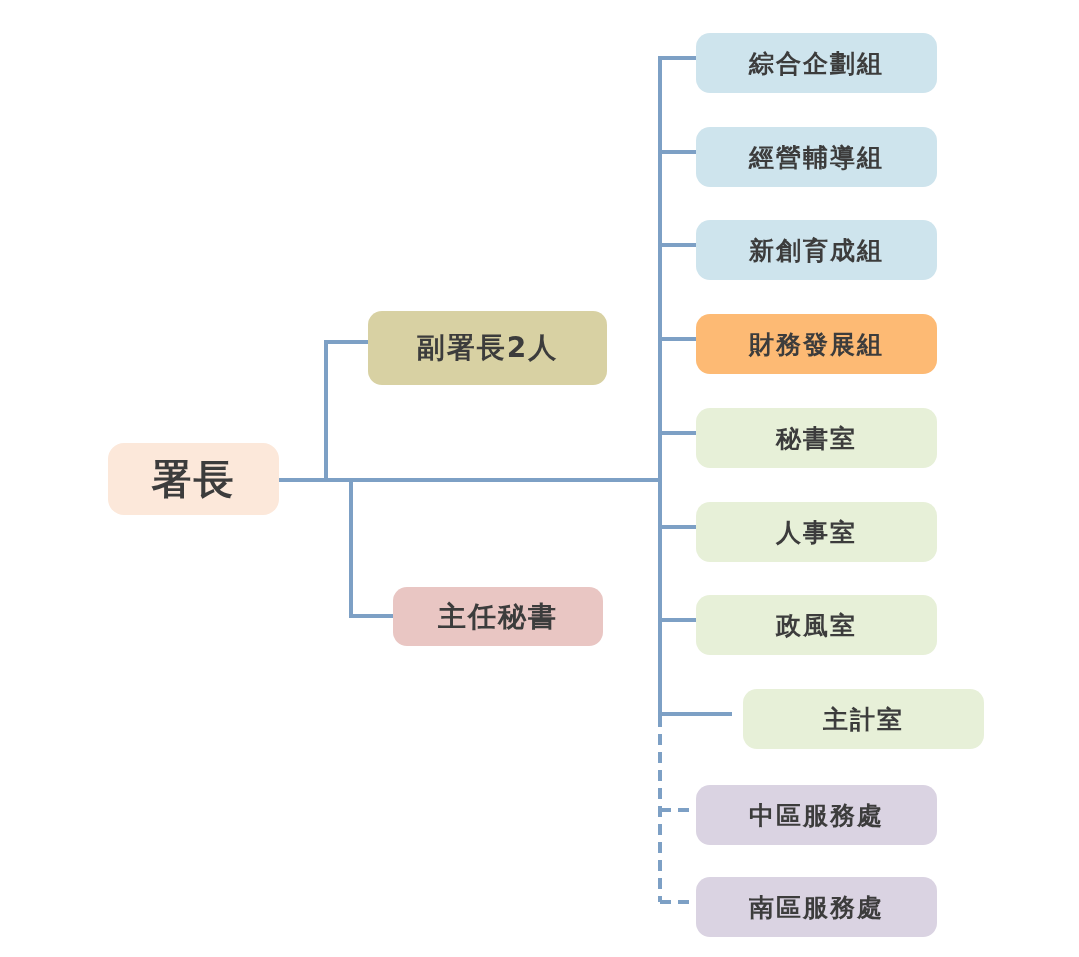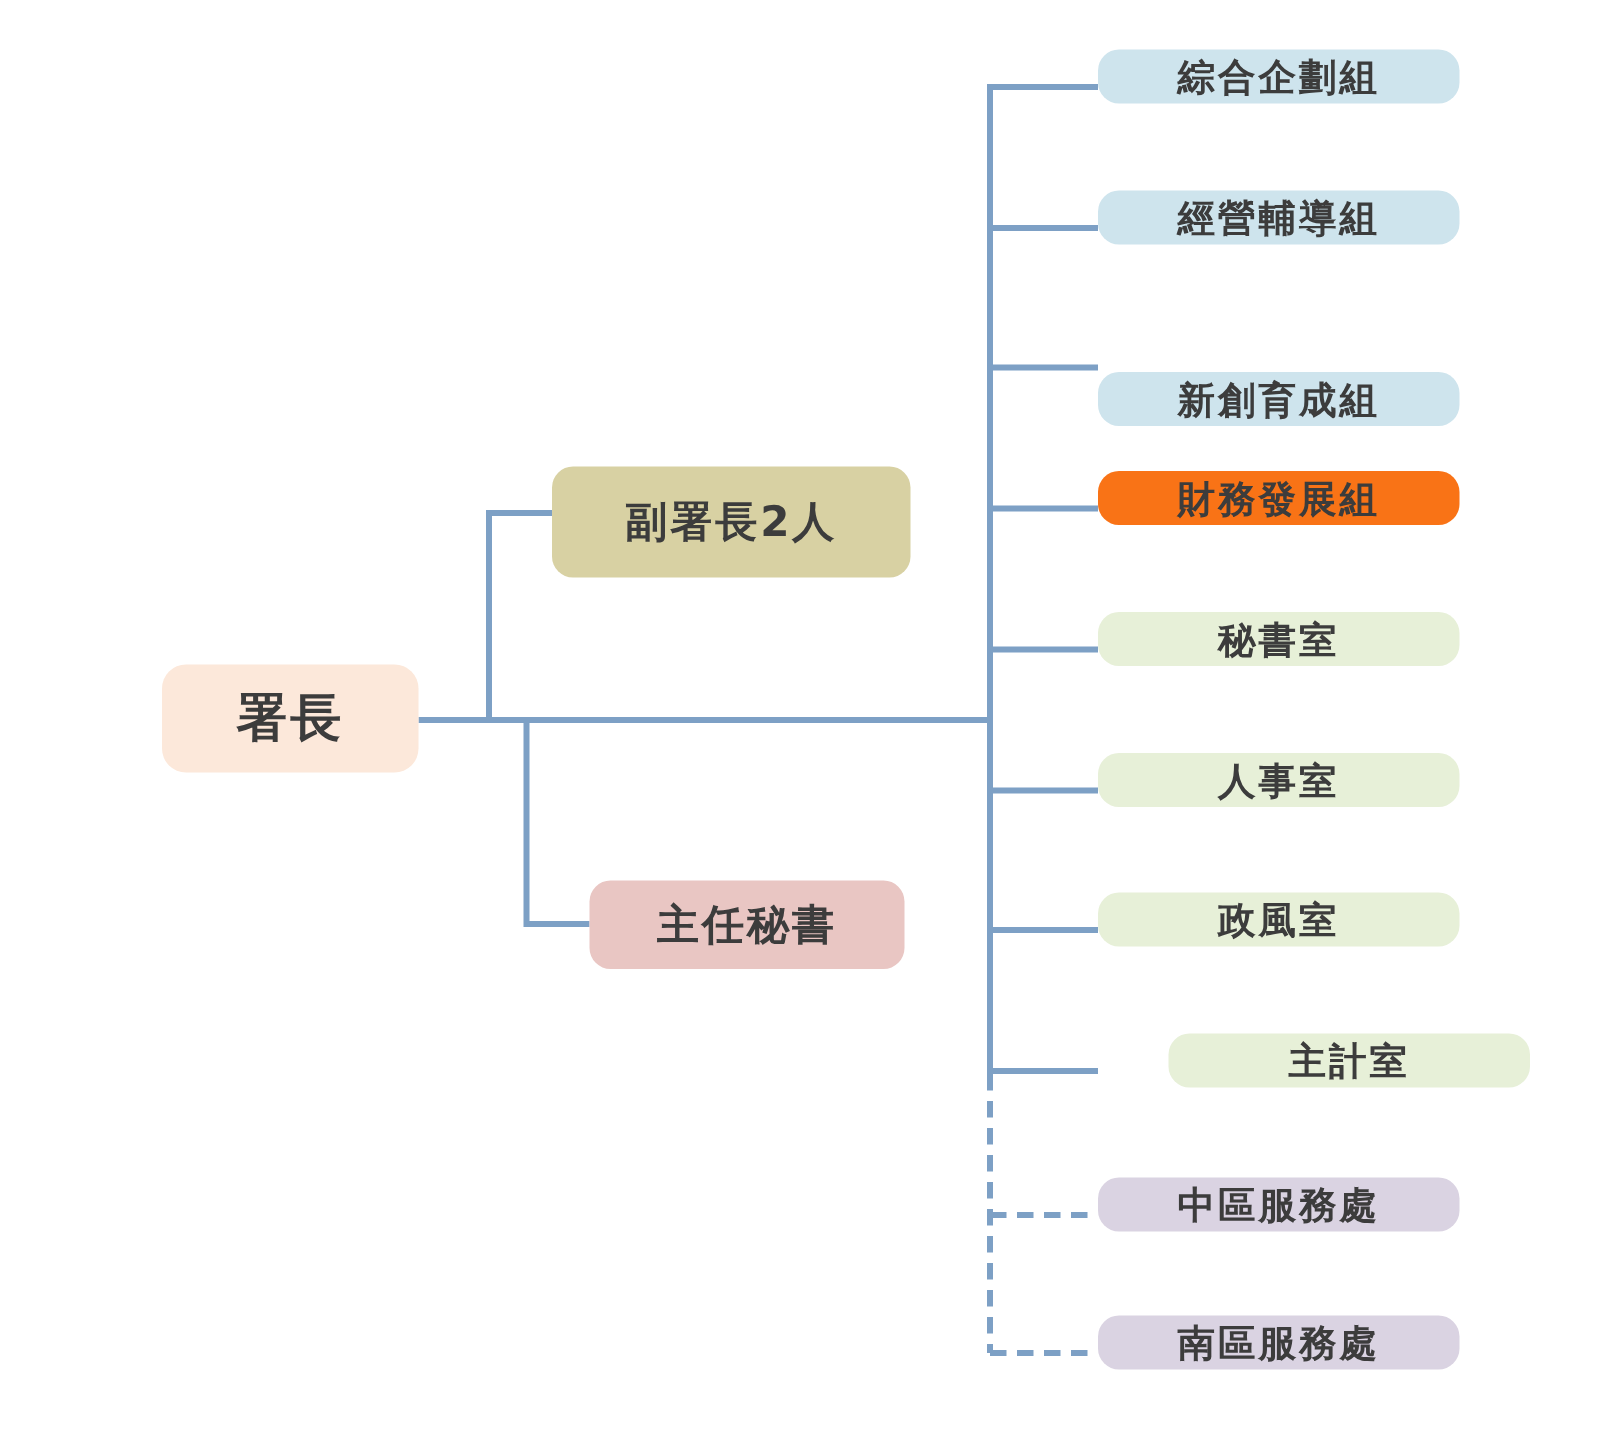--- a/index.html
+++ b/index.html
@@ -29,44 +29,44 @@
     justify-content: center;
     font-weight: bold;
     color: #3C3C3C;
     letter-spacing: 2px;
     box-sizing: border-box;
   }
   .node-director {
     left: 108px; top: 443px;
     width: 171px; height: 72px;
     border-radius: 16px;
-    font-size: 34px;
+    font-size: 40px;
     text-align: center;
   }
   .node-deputy {
     left: 368px; top: 311px;
     width: 239px; height: 74px;
     border-radius: 14px;
     font-size: 28px;
   }
   .node-chief {
     left: 393px; top: 587px;
     width: 210px; height: 59px;
     border-radius: 14px;
     font-size: 28px;
   }
   .unit {
-    left: 732px;
-    width: 241px; height: 36px;
+    left: 696px;
+    width: 241px; height: 60px;
     border-radius: 14px;
     font-size: 25px;
   }
   .u0 { top: 33px; }
   .u1 { top: 127px; }
-  .u2 { top: 220px; margin-top: 28px; }
+  .u2 { top: 220px; }
   .u3 { top: 314px; }
   .u4 { top: 408px; }
   .u5 { top: 502px; }
   .u6 { top: 595px; }
   .u7 { top: 689px; }
   .u8 { top: 785px; }
   .u9 { top: 877px; }
 </style>
 </head>
 <body>
@@ -105,21 +105,21 @@
   <div class="node node-deputy" style="background-color: rgb(216, 209, 163);">副署長2人</div>
 
   <div class="node node-chief" style="background-color: rgb(233, 198, 195);">主任秘書</div>
 
   <div class="node unit u0" style="background-color: rgb(206, 228, 237);">綜合企劃組</div>
 
   <div class="node unit u1" style="background-color: rgb(206, 228, 237);">經營輔導組</div>
 
   <div class="node unit u2" style="background-color: rgb(206, 228, 237);">新創育成組</div>
 
-  <div class="node unit u3" style="background-color: #f97316;">財務發展組</div>
+  <div class="node unit u3" style="background-color: #fdba74;">財務發展組</div>
 
   <div class="node unit u4" style="background-color: rgb(231, 240, 216);">秘書室</div>
 
   <div class="node unit u5" style="background-color: rgb(231, 240, 216);">人事室</div>
 
   <div class="node unit u6" style="background-color: rgb(231, 240, 216); text-align: center;">政風室</div>
 
   <div class="node unit u7" style="background-color: rgb(231, 240, 216); margin-left: 47px;">主計室</div>
 
   <div class="node unit u8" style="background-color: rgb(218, 211, 226); text-align: center;">中區服務處</div>

